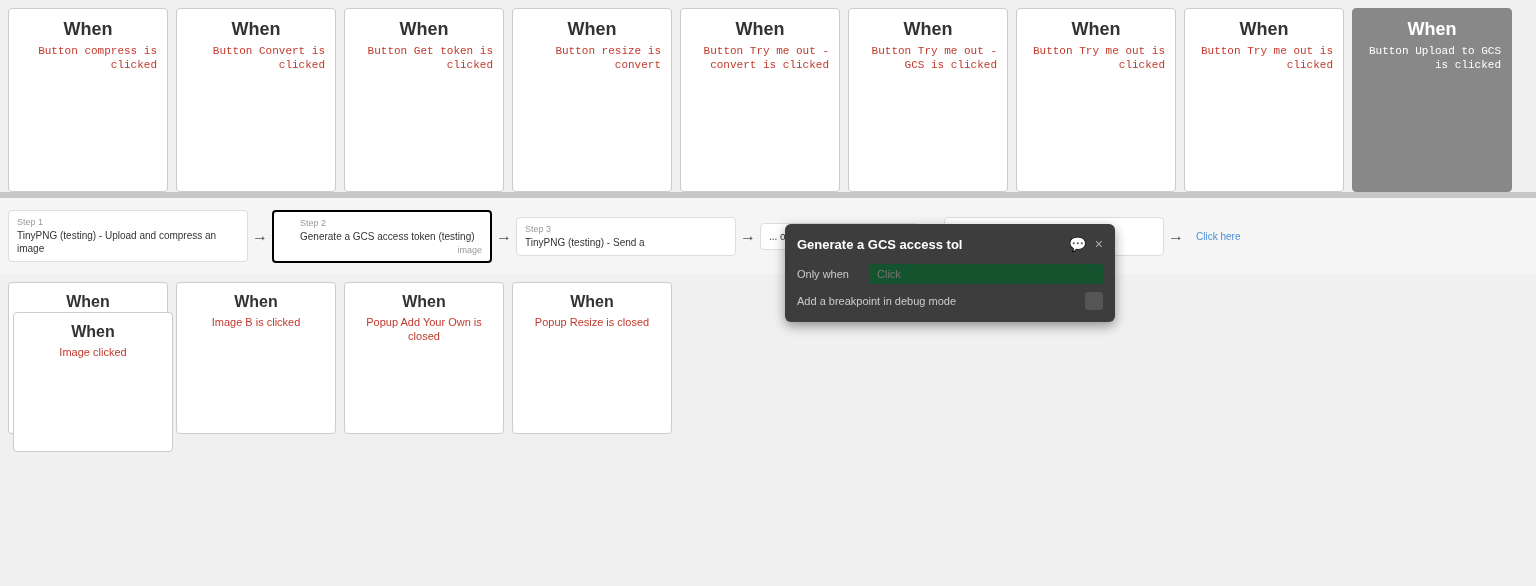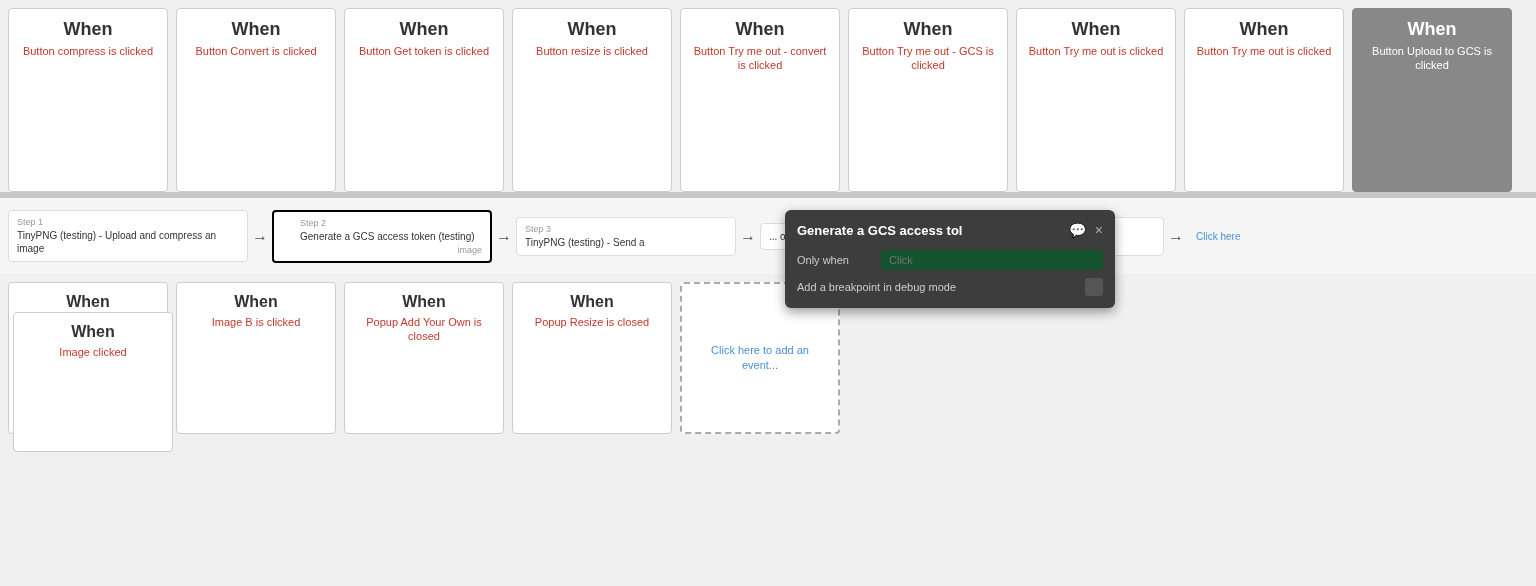--- a/index.html
+++ b/index.html
@@ -48,22 +48,23 @@
       margin-bottom: 4px;
     }
 
     .event-card.active .when-label {
       color: #fff;
     }
 
     .event-card .event-text {
       font-size: 11px;
       color: #c0392b;
-      text-align: center;
+      text-align: right;
       line-height: 1.3;
+      font-family: Liberation Mono, monospace;
     }
 
     .event-card.active .event-text {
       color: #fff;
     }
 
     
     .divider {
       height: 6px;
       background: #c8c8c8;
@@ -187,21 +188,21 @@
     .add-event-card .add-text {
       font-size: 11px;
       color: #4a90d9;
       text-align: center;
       line-height: 1.4;
     }
 
     
     .popup {
       position: absolute;
-      top: 210px;
+      top: 224px;
       left: 785px;
       width: 330px;
       background: #3d3d3d;
       border-radius: 6px;
       padding: 12px;
       z-index: 100;
       box-shadow: 0 4px 12px rgba(0,0,0,0.4);
     }
 
     .popup-header {
@@ -225,21 +226,21 @@
 
     .popup-icon {
       color: #aaa;
       font-size: 14px;
       cursor: pointer;
     }
 
     .popup-row {
       display: flex;
       align-items: center;
-      gap: 24px;
+      gap: 12px;
       margin-bottom: 8px;
     }
 
     .popup-label {
       font-size: 11px;
       color: #ccc;
       min-width: 60px;
     }
 
     .popup-input {
@@ -317,21 +318,21 @@
     <span class="event-text">Button Convert is clicked</span>
   </div>
 
   <div class="event-card">
     <span class="when-label">When</span>
     <span class="event-text">Button Get token is clicked</span>
   </div>
 
   <div class="event-card">
     <span class="when-label">When</span>
-    <span class="event-text">Button resize is clicked</span>
+    <span class="event-text">Button resize is convert</span>
   </div>
 
   <div class="event-card">
     <span class="when-label">When</span>
     <span class="event-text">Button Try me out - convert is clicked</span>
   </div>
 
   <div class="event-card">
     <span class="when-label">When</span>
     <span class="event-text">Button Try me out - GCS is clicked</span>
@@ -412,23 +413,20 @@
   <div class="event-card-small">
     <span class="when-label">When</span>
     <span class="event-text">Popup Add Your Own is closed</span>
   </div>
 
   <div class="event-card-small">
     <span class="when-label">When</span>
     <span class="event-text">Popup Resize is closed</span>
   </div>
 
-  <div class="add-event-card">
-    <span class="add-text">Click here to add an event...</span>
-  </div>
 </div>
 
 <div class="popup">
   <div class="popup-header">
     <span class="popup-title">Generate a GCS access tol</span>
     <div class="popup-icons">
       <span class="popup-icon">💬</span>
       <span class="popup-icon">×</span>
     </div>
   </div>

